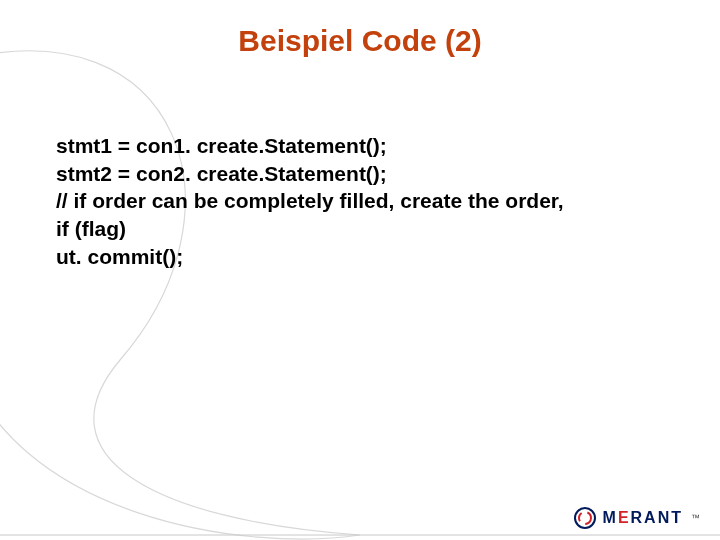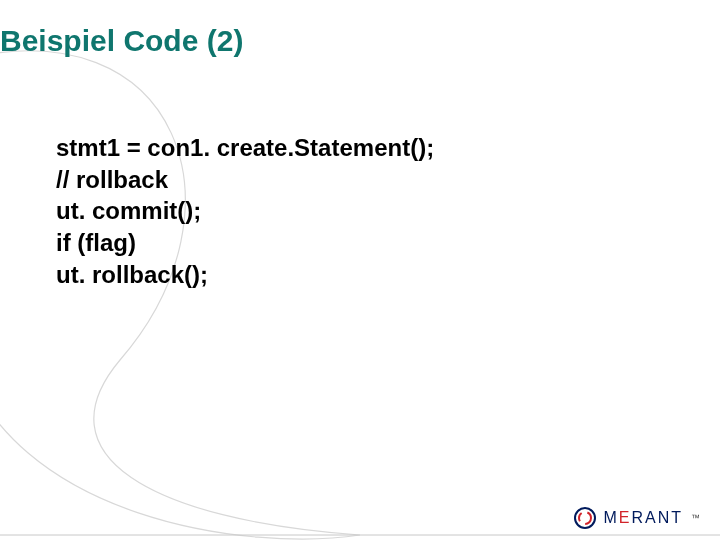--- a/index.html
+++ b/index.html
@@ -24,30 +24,31 @@
     left: 0;
     width: 720px;
     height: 540px;
     pointer-events: none;
   }
   .title {
     position: absolute;
     top: 24px;
     left: 0;
     width: 720px;
+    text-align: center;
     font-size: 30px;
     font-weight: bold;
-    color: #0f766e;
+    color: #c2410c;
   }
   .body {
     position: absolute;
     top: 132px;
     left: 56px;
     width: 620px;
-    font-size: 24px;
+    font-size: 21px;
     font-weight: bold;
     color: #000;
     line-height: 1.32;
   }
   .indent {
     padding-left: 28px;
     display: block;
   }
   .footer {
     position: absolute;
@@ -56,21 +57,21 @@
     display: flex;
     align-items: center;
     gap: 6px;
   }
   .logo-mark {
     width: 24px;
     height: 24px;
   }
   .logo-text {
     font-size: 16px;
-    font-weight: normal;
+    font-weight: bold;
     letter-spacing: 2px;
     color: #001a5c;
   }
   .logo-text .accent { color: #d2232a; }
   .tm {
     font-size: 9px;
     color: #444;
     vertical-align: top;
     margin-left: 2px;
   }
@@ -82,24 +83,24 @@
 
   <svg class="bg-swish" viewBox="0 0 720 540" preserveAspectRatio="none">
     <path d="M -40 60 C 180 5, 250 210, 120 360 C 40 455, 150 520, 360 535 C 250 552, 10 520, -40 350 Z" fill="none" stroke="#d8d8d8" stroke-width="1.2"></path>
     <path d="M 0 535 L 720 535" stroke="#c8c8c8" stroke-width="1"></path>
   </svg>
 
   <div class="title">Beispiel Code (2)</div>
 
   <div class="body">
     <div>stmt1 = con1. create.Statement();</div>
-    <div>// rollback</div>
+    <div>stmt2 = con2. create.Statement();</div>
+    <div>// if order can be completely filled, create the order,</div>
+    <div>if (flag)</div>
     <div>ut. commit();</div>
-    <div>if (flag)</div>
-    <div>ut. rollback();</div>
   </div>
 
   <div class="footer">
     <svg class="logo-mark" viewBox="0 0 24 24">
       <circle cx="12" cy="12" r="10" fill="none" stroke="#001a5c" stroke-width="2"></circle>
       <circle cx="12" cy="12" r="6" fill="none" stroke="#d2232a" stroke-width="2" stroke-dasharray="9 6"></circle>
     </svg>
     <span class="logo-text"><span>M</span><span class="accent">E</span><span>RANT</span></span>
     <span class="tm">™</span>
   </div>

